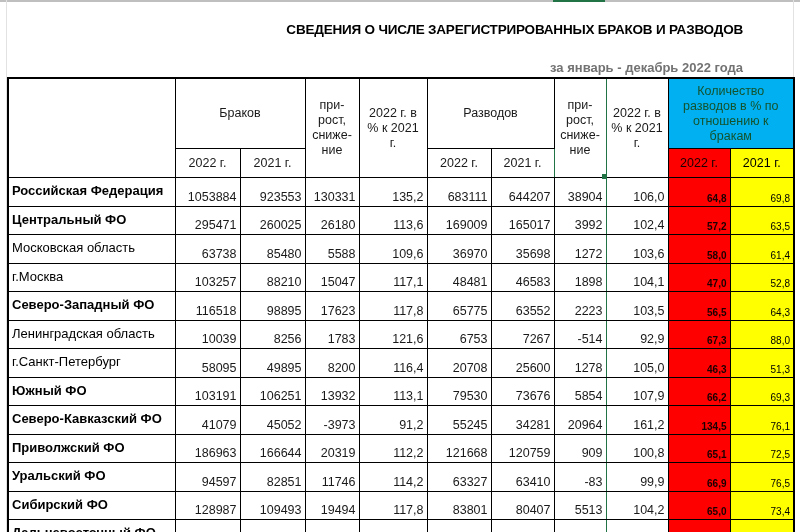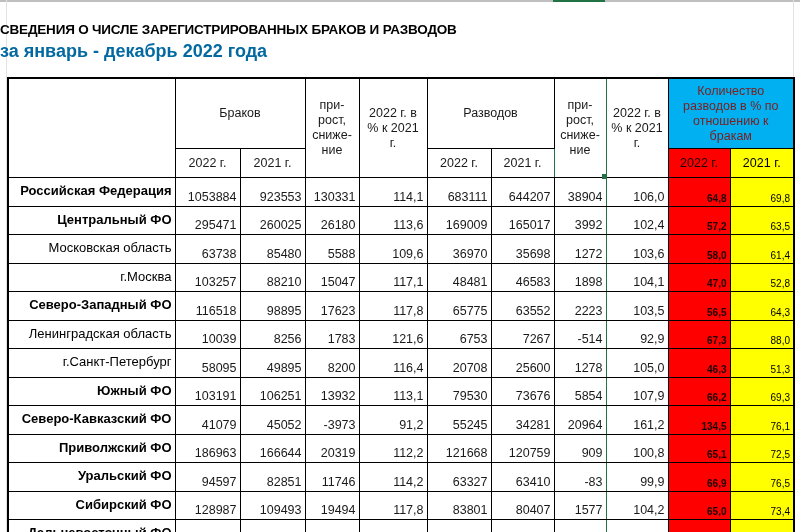--- a/index.html
+++ b/index.html
@@ -3,41 +3,41 @@
 <meta charset="utf-8">
 <style>
   html, body { margin: 0; padding: 0; }
   body {
     width: 800px; height: 532px; overflow: hidden; background: #ffffff;
     font-family: "Liberation Sans", sans-serif; position: relative;
   }
   .topline { position: absolute; left: 0; top: 0; width: 800px; height: 2px; background: #bfbfbf; }
   .topsel { position: absolute; left: 553px; top: 0; width: 52px; height: 2px; background: #217346; }
   .gridv { position: absolute; top: 0; width: 1px; height: 532px; background: #e2e2e2; }
-  .titles { position: absolute; left: 0; top: 20px; width: 743px; text-align: left; }
+  .titles { position: absolute; left: 0; top: 20px; width: 743px; text-align: right; }
   .title1 { font-weight: bold; font-size: 13.5px; color: #000; letter-spacing: -0.2px; height: 20px; line-height: 20px; }
-  .title2 { font-weight: bold; font-size: 18px; color: #0369a1; margin-top: 2px; line-height: 18px; }
+  .title2 { font-weight: bold; font-size: 13px; color: #737373; margin-top: 19px; line-height: 18px; }
 
   table.tbl {
     position: absolute; left: 7px; top: 77px; border-collapse: collapse;
     table-layout: fixed; width: 786px;
     border: 2px solid #000;
   }
   .tbl td, .tbl th {
     border: 1px solid #000; padding: 0 3px; font-size: 12.5px; color: #1a1a1a;
     overflow: hidden; white-space: nowrap;
   }
   .tbl th { font-weight: normal; text-align: center; vertical-align: middle; white-space: normal; line-height: 15px; }
   .tbl tr.h1 th { height: 69px; }
   .tbl tr.h2 th { height: 28px; }
   .tbl tr.data td { height: 25.5px; text-align: right; vertical-align: bottom; padding-bottom: 2px; }
-  .tbl tr.data td.name { text-align: right; vertical-align: middle; font-size: 13px; color: #000; }
+  .tbl tr.data td.name { text-align: left; vertical-align: middle; font-size: 13px; color: #000; }
   .tbl tr.data td.name.bold { font-weight: bold; }
   .tbl .sel { border-left: 1.5px solid #217346; border-right: 1.5px solid #217346; }
-  .tbl th.blue { background: #00b0f0; color: #7f1d1d; font-size: 12.5px; line-height: 15px; }
+  .tbl th.blue { background: #00b0f0; color: #14532d; font-size: 12.5px; line-height: 15px; }
   .tbl .red { background: #ff0000; font-weight: bold; color: #1a0000; }
   .tbl .yellow { background: #ffff00; font-weight: normal; color: #000; }
   .tbl tr.data td.red, .tbl tr.data td.yellow { font-size: 10px; }
   .handle { position: absolute; left: 602px; top: 174px; width: 5px; height: 5px; background: #217346; }
 </style>
 </head>
 <body>
 
 <div class="topline"></div>
 <div class="topsel"></div>
@@ -82,21 +82,21 @@
       <th class="red" style="font-weight:normal">2022 г.</th>
       <th class="yellow" style="font-weight:normal">2021 г.</th>
     </tr>
   </thead>
   <tbody id="tbody">
       <tr class="data">
         <td class="name bold">Российская Федерация</td>
         <td>1053884</td>
         <td>923553</td>
         <td>130331</td>
-        <td>114,1</td>
+        <td>135,2</td>
         <td>683111</td>
         <td>644207</td>
         <td class="sel">38904</td>
         <td>106,0</td>
         <td class="red">64,8</td>
         <td class="yellow">69,8</td>
       </tr>
       <tr class="data">
         <td class="name bold">Центральный ФО</td>
         <td>295471</td>
@@ -228,21 +228,21 @@
         <td class="yellow">76,5</td>
       </tr>
       <tr class="data">
         <td class="name bold">Сибирский ФО</td>
         <td>128987</td>
         <td>109493</td>
         <td>19494</td>
         <td>117,8</td>
         <td>83801</td>
         <td>80407</td>
-        <td class="sel">1577</td>
+        <td class="sel">5513</td>
         <td>104,2</td>
         <td class="red">65,0</td>
         <td class="yellow">73,4</td>
       </tr>
       <tr class="data">
         <td class="name bold">Дальневосточный ФО</td>
         <td>70086</td>
         <td>54342</td>
         <td>15744</td>
         <td>129,0</td>

